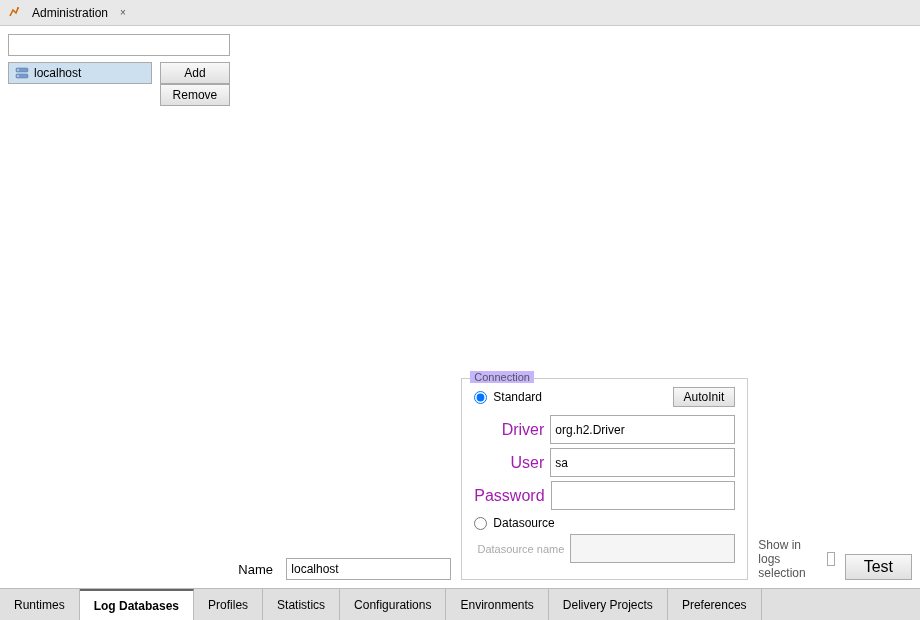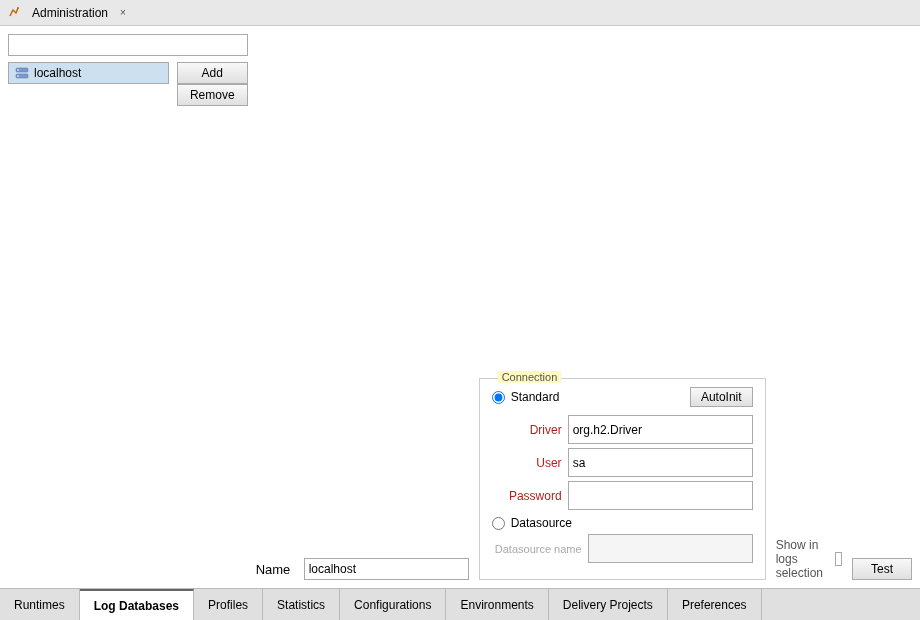--- a/index.html
+++ b/index.html
@@ -135,22 +135,22 @@
 
     
     .fieldset-group {
       border: 1px solid #ccc;
       padding: 8px 12px 12px;
       position: relative;
     }
     .fieldset-legend {
       position: absolute;
       top: -8px;
-      left: 18px;
-      background: #fef9c3;
+      left: 8px;
+      background: #c4b5fd;
       padding: 0 4px;
       font-size: 11px;
       color: #555;
     }
 
     .radio-row {
       display: flex;
       align-items: center;
       justify-content: space-between;
       margin-bottom: 8px;
@@ -162,22 +162,22 @@
     }
     .form-row {
       display: flex;
       align-items: center;
       margin-bottom: 4px;
       gap: 6px;
     }
     .form-label {
       min-width: 70px;
       text-align: right;
-      color: #b91c1c;
-      font-size: 12px;
+      color: #a21caf;
+      font-size: 16px;
     }
     .form-input {
       flex: 1;
       height: 29px;
       border: 1px solid #aaa;
       padding: 2px 4px;
       font-size: 12px;
     }
     .form-input:disabled {
       background: #f5f5f5;
@@ -187,21 +187,21 @@
       display: flex;
       align-items: center;
       gap: 6px;
       margin-top: 6px;
       margin-bottom: 4px;
     }
 
     .show-logs-row {
       display: flex;
       align-items: center;
-      gap: 5px;
+      gap: 15px;
       margin-top: 4px;
     }
     .show-logs-label {
       color: #555;
       font-size: 12px;
     }
     .checkbox {
       width: 14px;
       height: 14px;
       border: 1px solid #aaa;
@@ -211,21 +211,21 @@
 
     .test-btn-row {
       display: flex;
       justify-content: center;
       margin-top: 8px;
     }
     .test-btn {
       border: 1px solid #aaa;
       background: linear-gradient(to bottom, #f8f8f8, #e0e0e0);
       padding: 3px 18px;
-      font-size: 12px;
+      font-size: 16px;
       cursor: pointer;
     }
 
     
     .bottom-tabs {
       height: 32px;
       background: #e0e0e0;
       border-top: 1px solid #bbb;
       display: flex;
       align-items: center;

